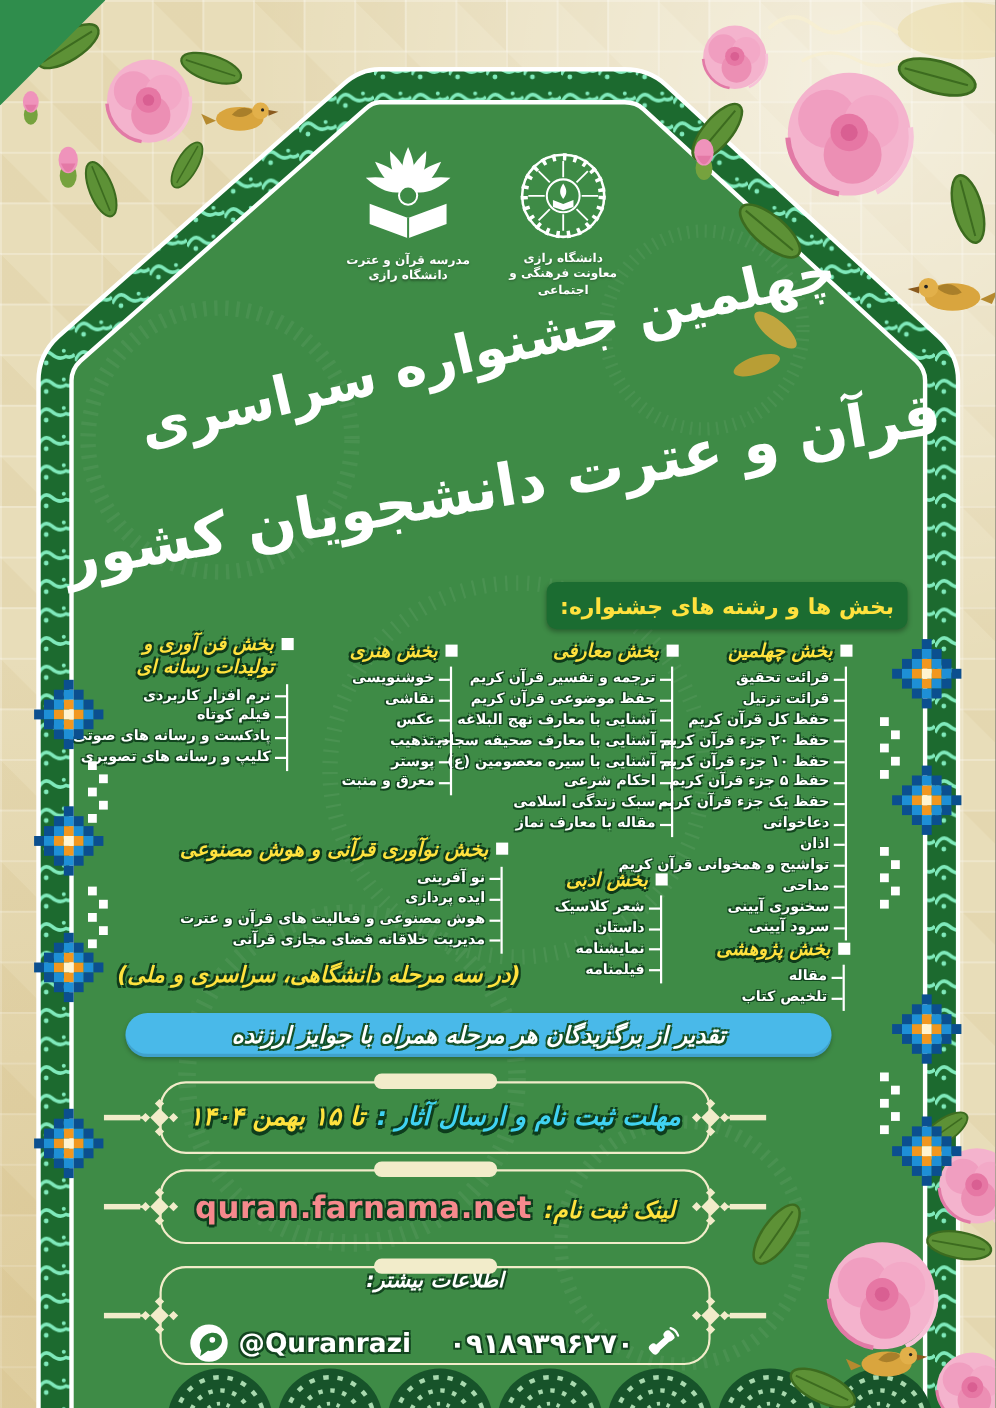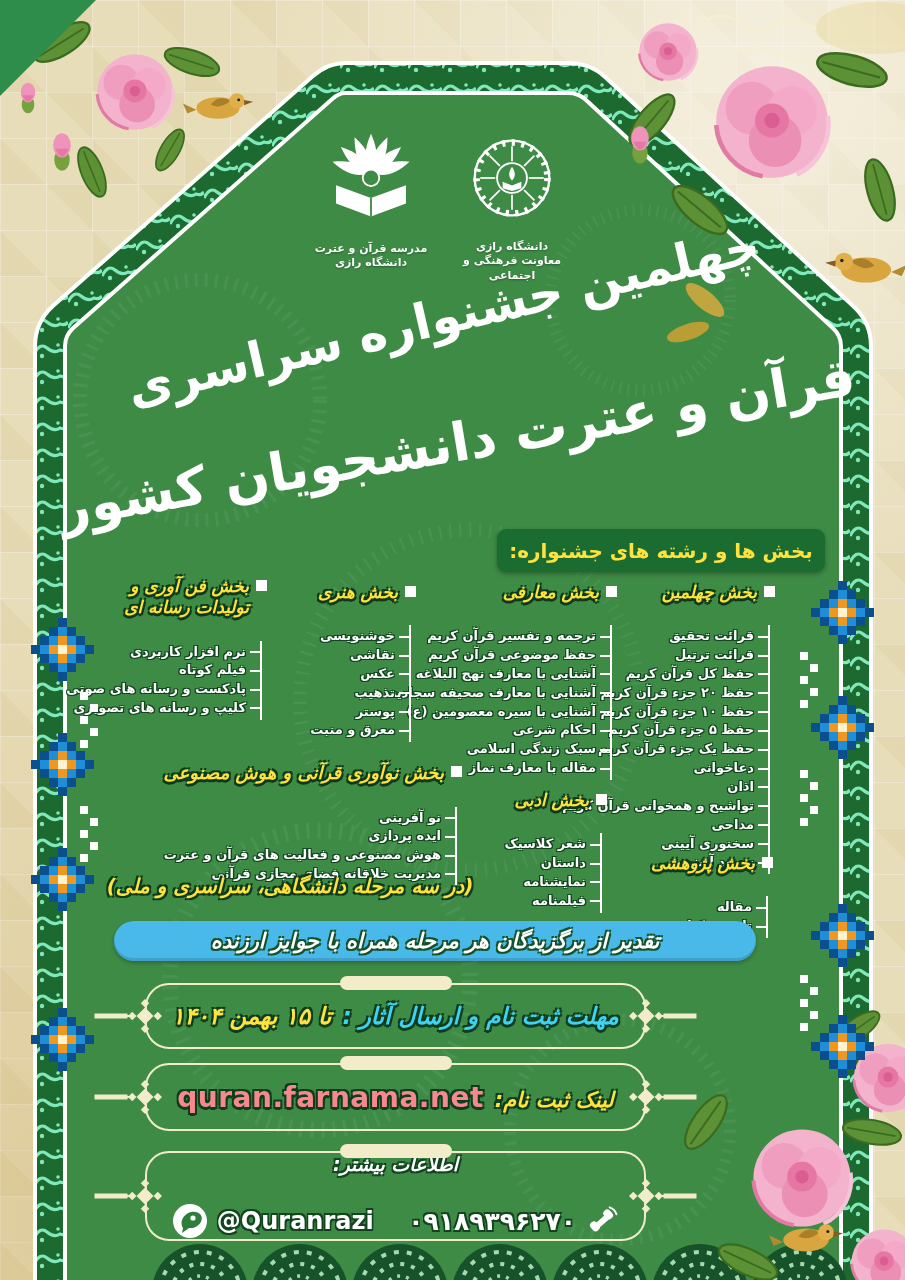--- a/index.html
+++ b/index.html
@@ -21,40 +21,40 @@
 
   
   .corner-ribbon{position:absolute;left:0;top:0;width:96px;height:96px;z-index:6;
     clip-path:polygon(0 0,100% 0,0 100%);
     background:linear-gradient(135deg,#2f8d4c 52%,#9fe8c0 52% 62%,#ffffff 62% 70%,transparent 70%);}
 
   
   .logo{position:absolute;z-index:3;text-align:center;color:#fff}
   .logo-school{left:296px;top:130px;width:150px}
   .logo-univ{left:452px;top:136px;width:120px}
-  .logo-caption{font-size:11px;font-weight:bold;color:#fff;margin-top:20px;line-height:1.3;
+  .logo-caption{font-size:11px;font-weight:bold;color:#fff;margin-top:8px;line-height:1.3;
     text-shadow:0 1px 2px rgba(0,0,0,.35)}
 
   
   .title-line{position:absolute;color:#fff;font-weight:bold;text-align:center;z-index:3;white-space:nowrap}
   .title-1{left:120px;top:292px;width:620px;font-size:49px;transform:rotate(-13deg)}
   .title-2{left:52px;top:412px;width:810px;font-size:53px;transform:rotate(-9.5deg)}
 
   
   .sections-label{position:absolute;right:80px;top:529px;width:328px;height:43px;background:#1b6c31;
     border-radius:9px;display:flex;align-items:center;justify-content:center;direction:rtl;
     color:#ffe23e;font-weight:bold;font-size:20px;z-index:3;box-shadow:0 2px 5px rgba(0,0,0,.3)}
 
   
   .col{position:absolute;direction:rtl;z-index:3}
   .col-head{display:flex;align-items:flex-start;gap:7px;color:#ffe23e;font-weight:bold;font-style:italic;
     font-size:17px;line-height:1.25;text-align:right;
     text-shadow:-2px -2px 0 #0f3a1a,2px -2px 0 #0f3a1a,-2px 2px 0 #0f3a1a,2px 2px 0 #0f3a1a,0 3px 0 #0f3a1a}
   .sq{flex:0 0 auto;width:11px;height:11px;background:#fff;margin-top:4px;margin-right:-5px}
-  .items{list-style:none;margin:22px 0 0;padding:2px 14px 2px 0;border-right:2px solid #fff}
+  .items{list-style:none;margin:3px 0 0;padding:2px 14px 2px 0;border-right:2px solid #fff}
   .items li{position:relative;color:#fff;font-weight:bold;font-size:13px;line-height:1.45;white-space:nowrap;
     text-shadow:-1.2px -1.2px 0 #12441f,1.2px -1.2px 0 #12441f,-1.2px 1.2px 0 #12441f,1.2px 1.2px 0 #12441f}
   .items li::before{content:"";position:absolute;right:-14px;top:calc(50% - 1px);width:10px;height:2px;background:#fff}
   .c0{right:135px;top:582px;width:205px}
   .c1{right:293px;top:582px;width:245px}
   .c2{right:494px;top:582px;width:135px}
   .c3{right:643px;top:576px;width:178px}
   .c4{right:448px;top:762px;width:350px}
   .c4 .col-head{font-size:18px}
   .c5{right:303px;top:790px;width:140px}

